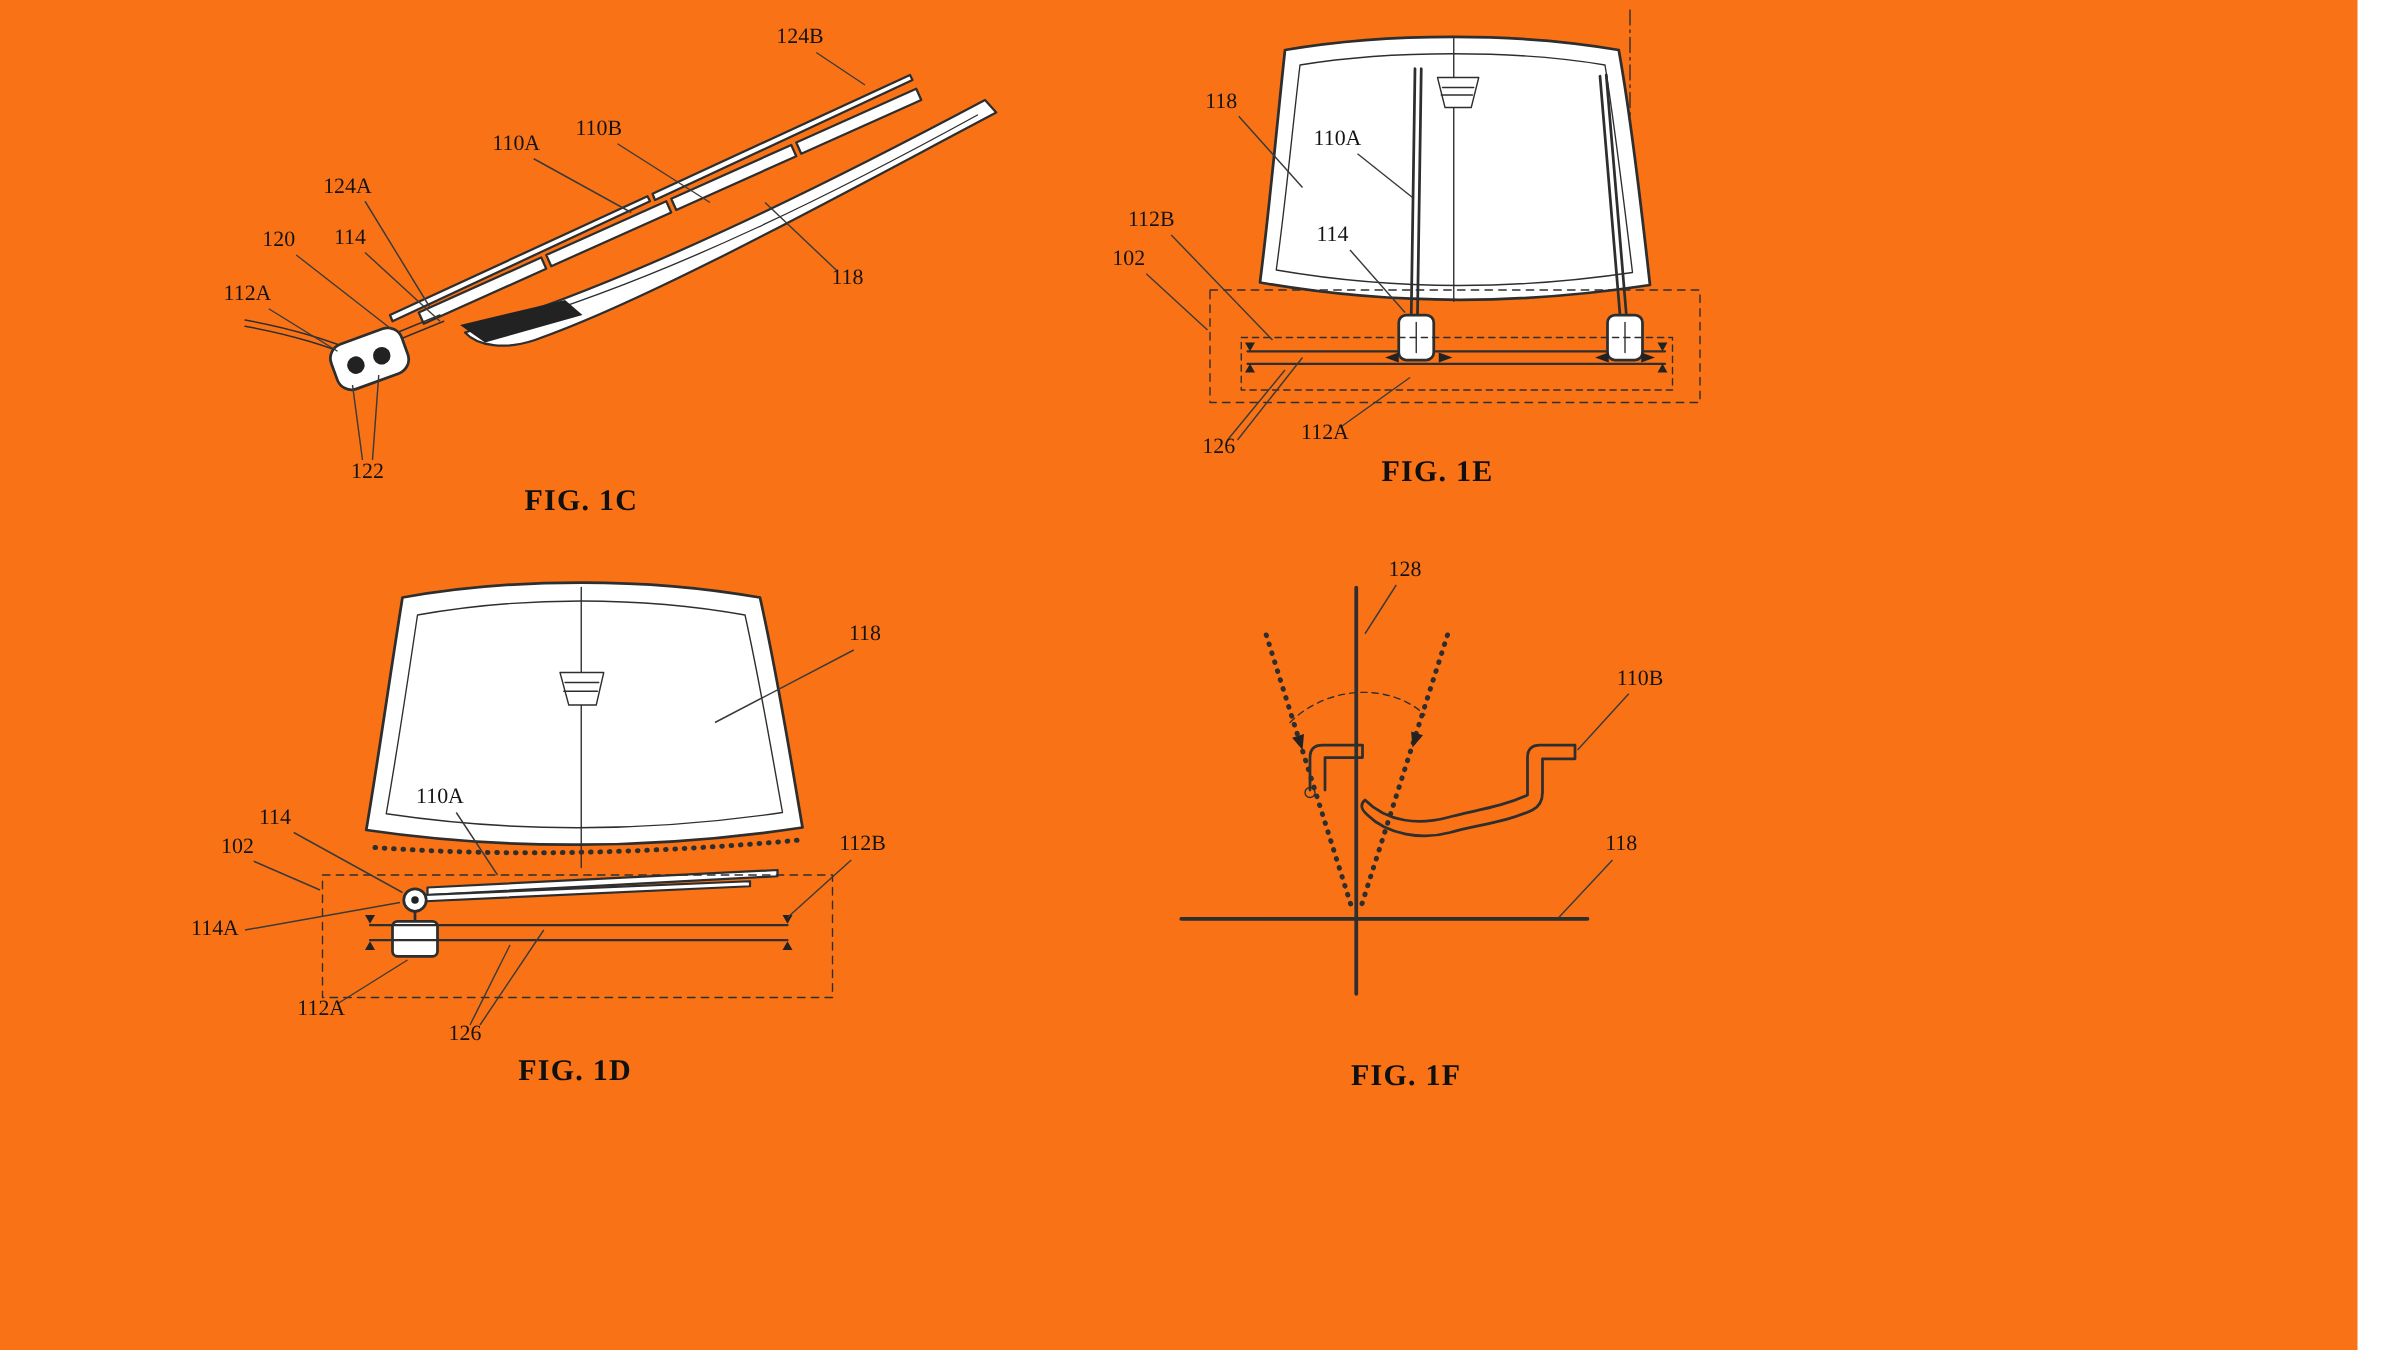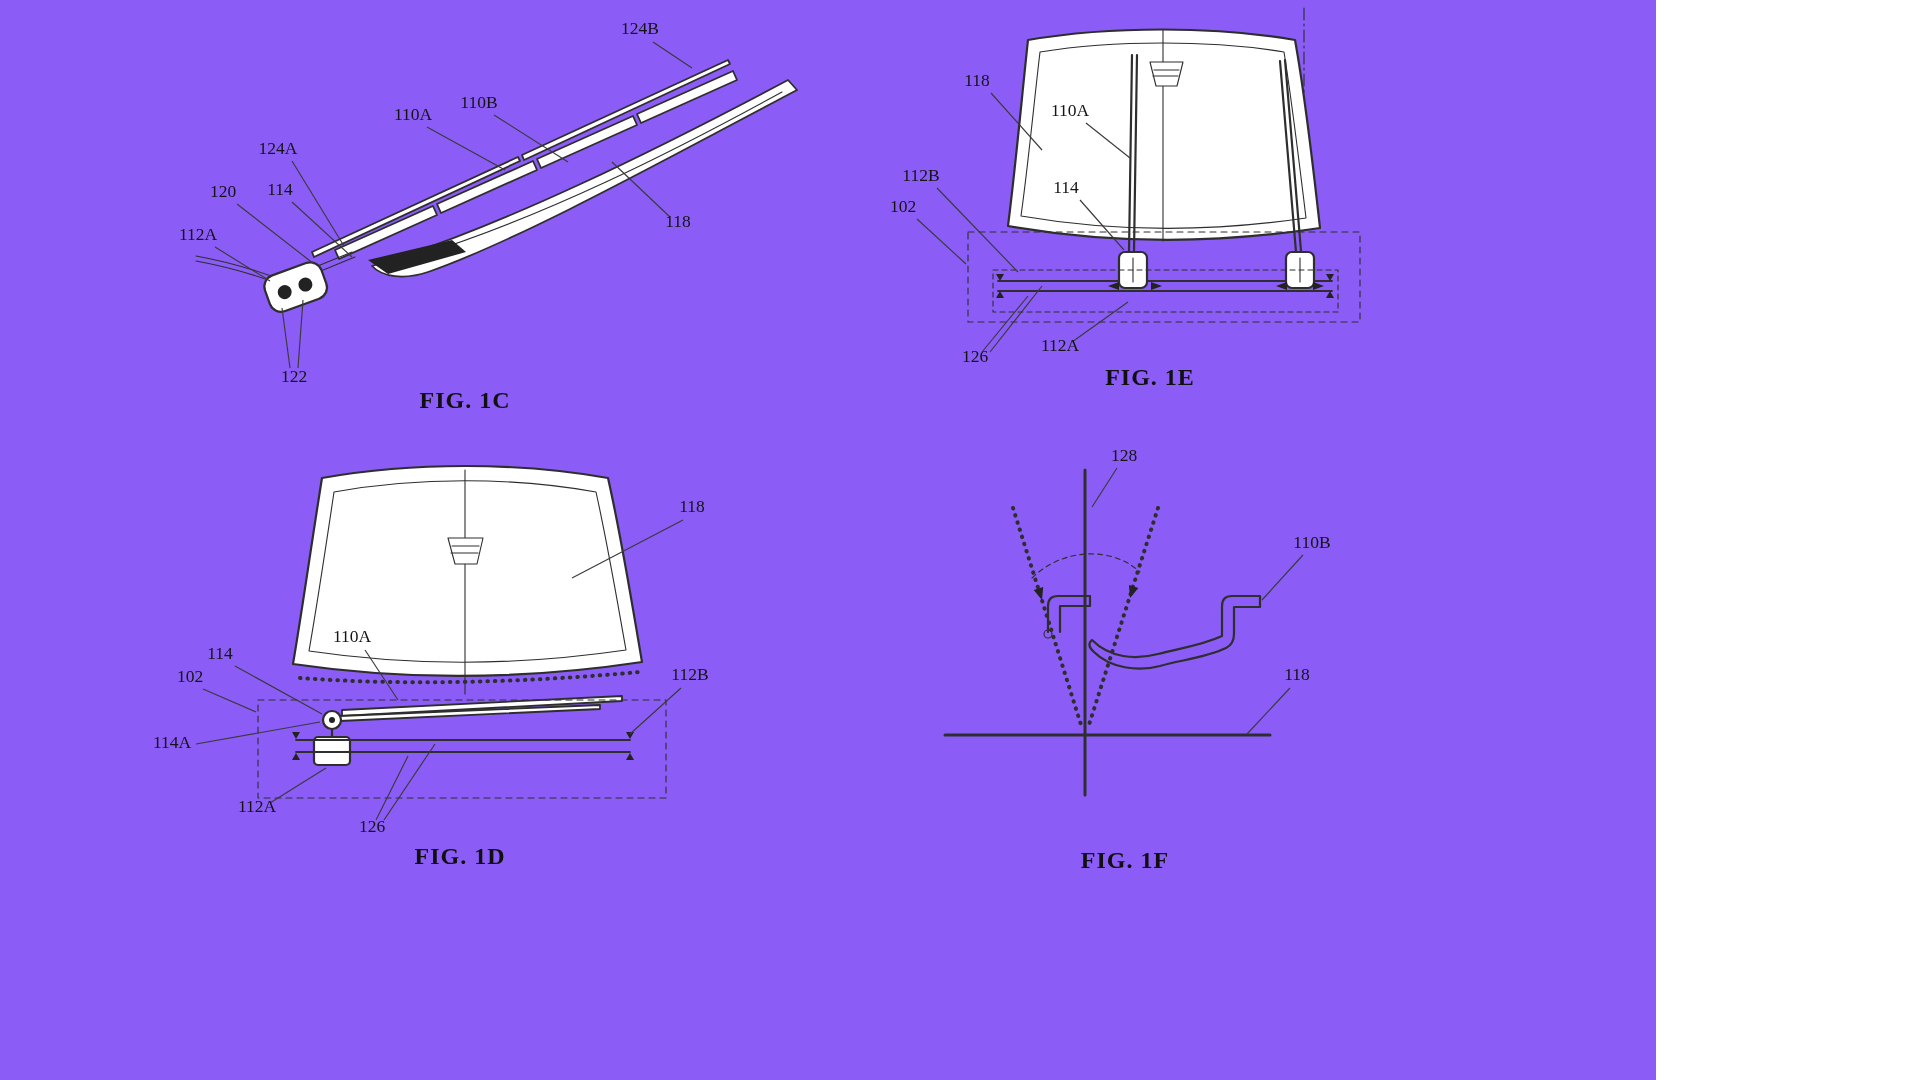--- a/index.html
+++ b/index.html
@@ -1,16 +1,16 @@
 <!DOCTYPE html>
 <html><head>
 <meta charset="utf-8">
 <style>
   html,body{margin:0;padding:0;background:#ffffff;}
-  .page{position:relative;width:1656px;height:1080px;background:#8b5cf6;overflow:hidden;
+  .page{position:relative;width:1886px;height:1080px;background:#f97316;overflow:hidden;
         font-family:"Liberation Serif",serif;}
   svg{display:block;}
   .draw{fill:none;stroke:#2e2e2e;stroke-width:1.8;stroke-linecap:round;stroke-linejoin:round;}
   .thin{stroke-width:1.1;}
   .sw2{stroke-width:2.2;}
   .sw3{stroke-width:3;}
   .fillw{fill:#ffffff;}
   .solid{fill:#222222;stroke:none;}
   .leader{stroke:#3a3a3a;stroke-width:1.15;fill:none;}
   .dash{stroke-dasharray:6 5;}

